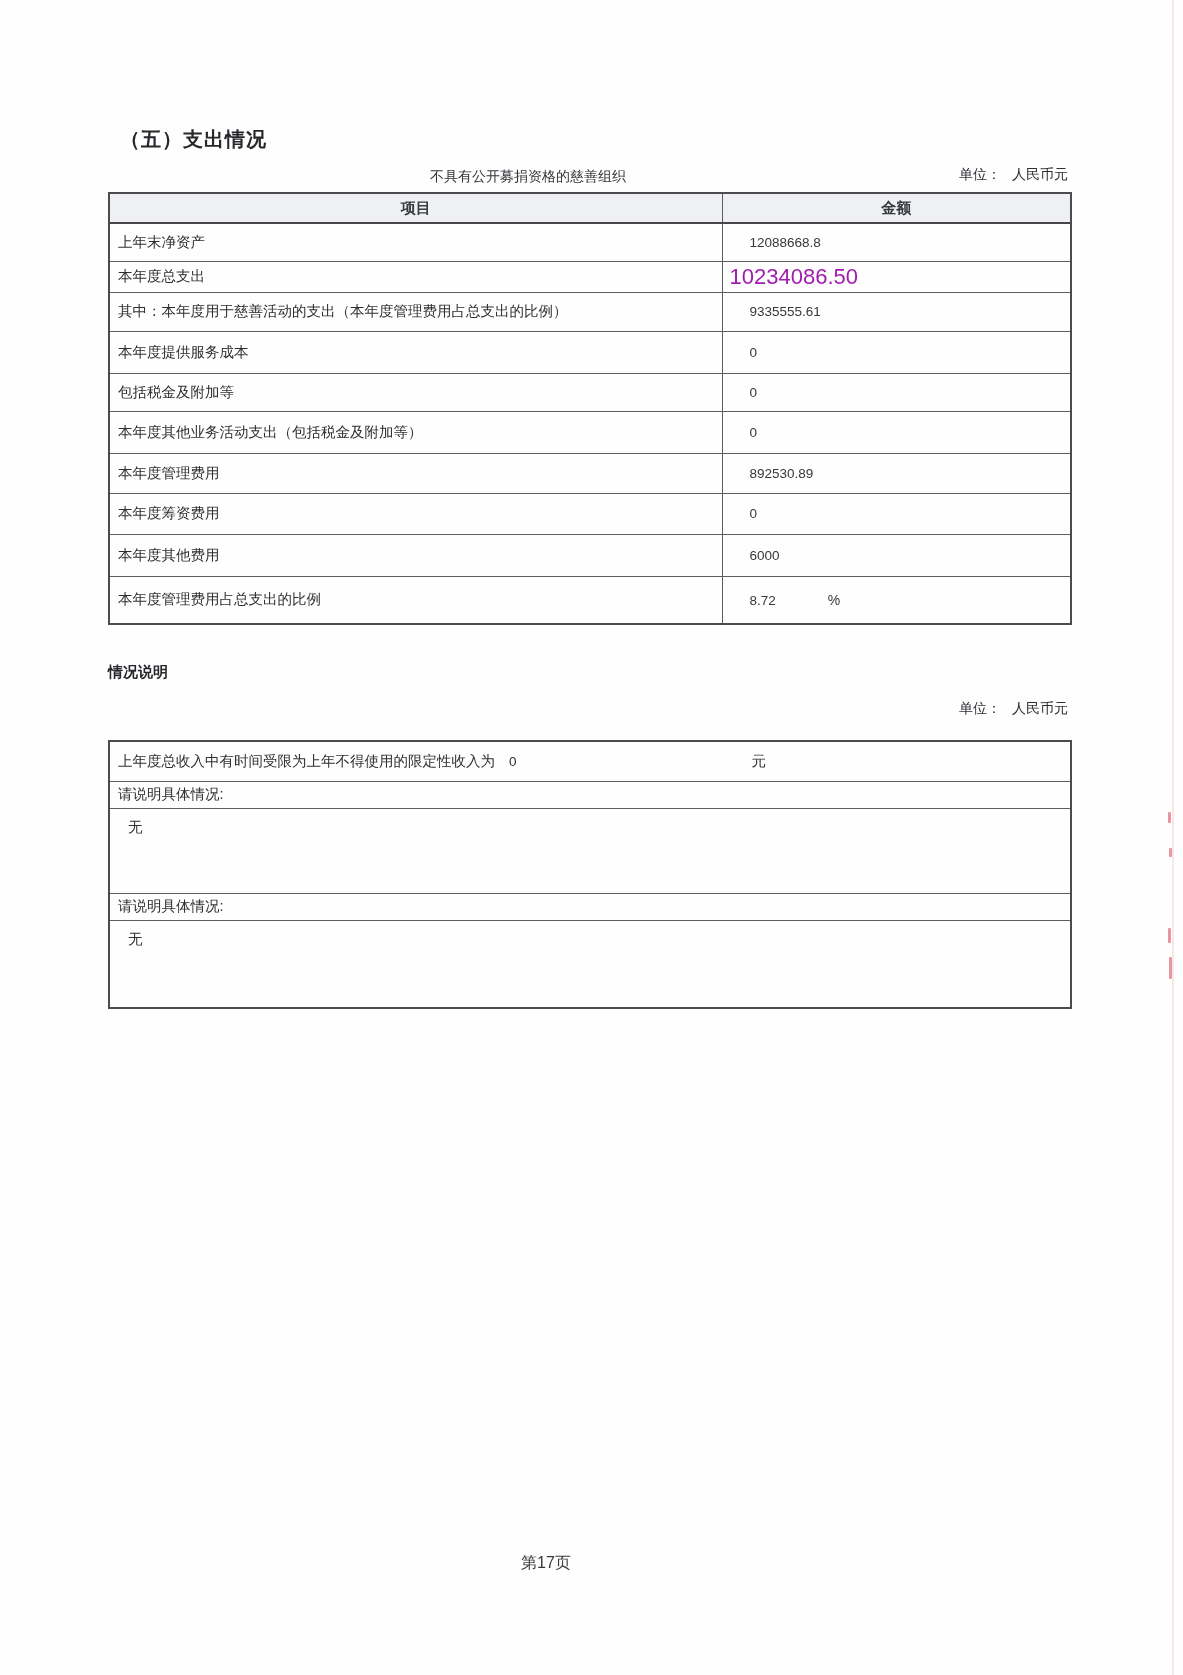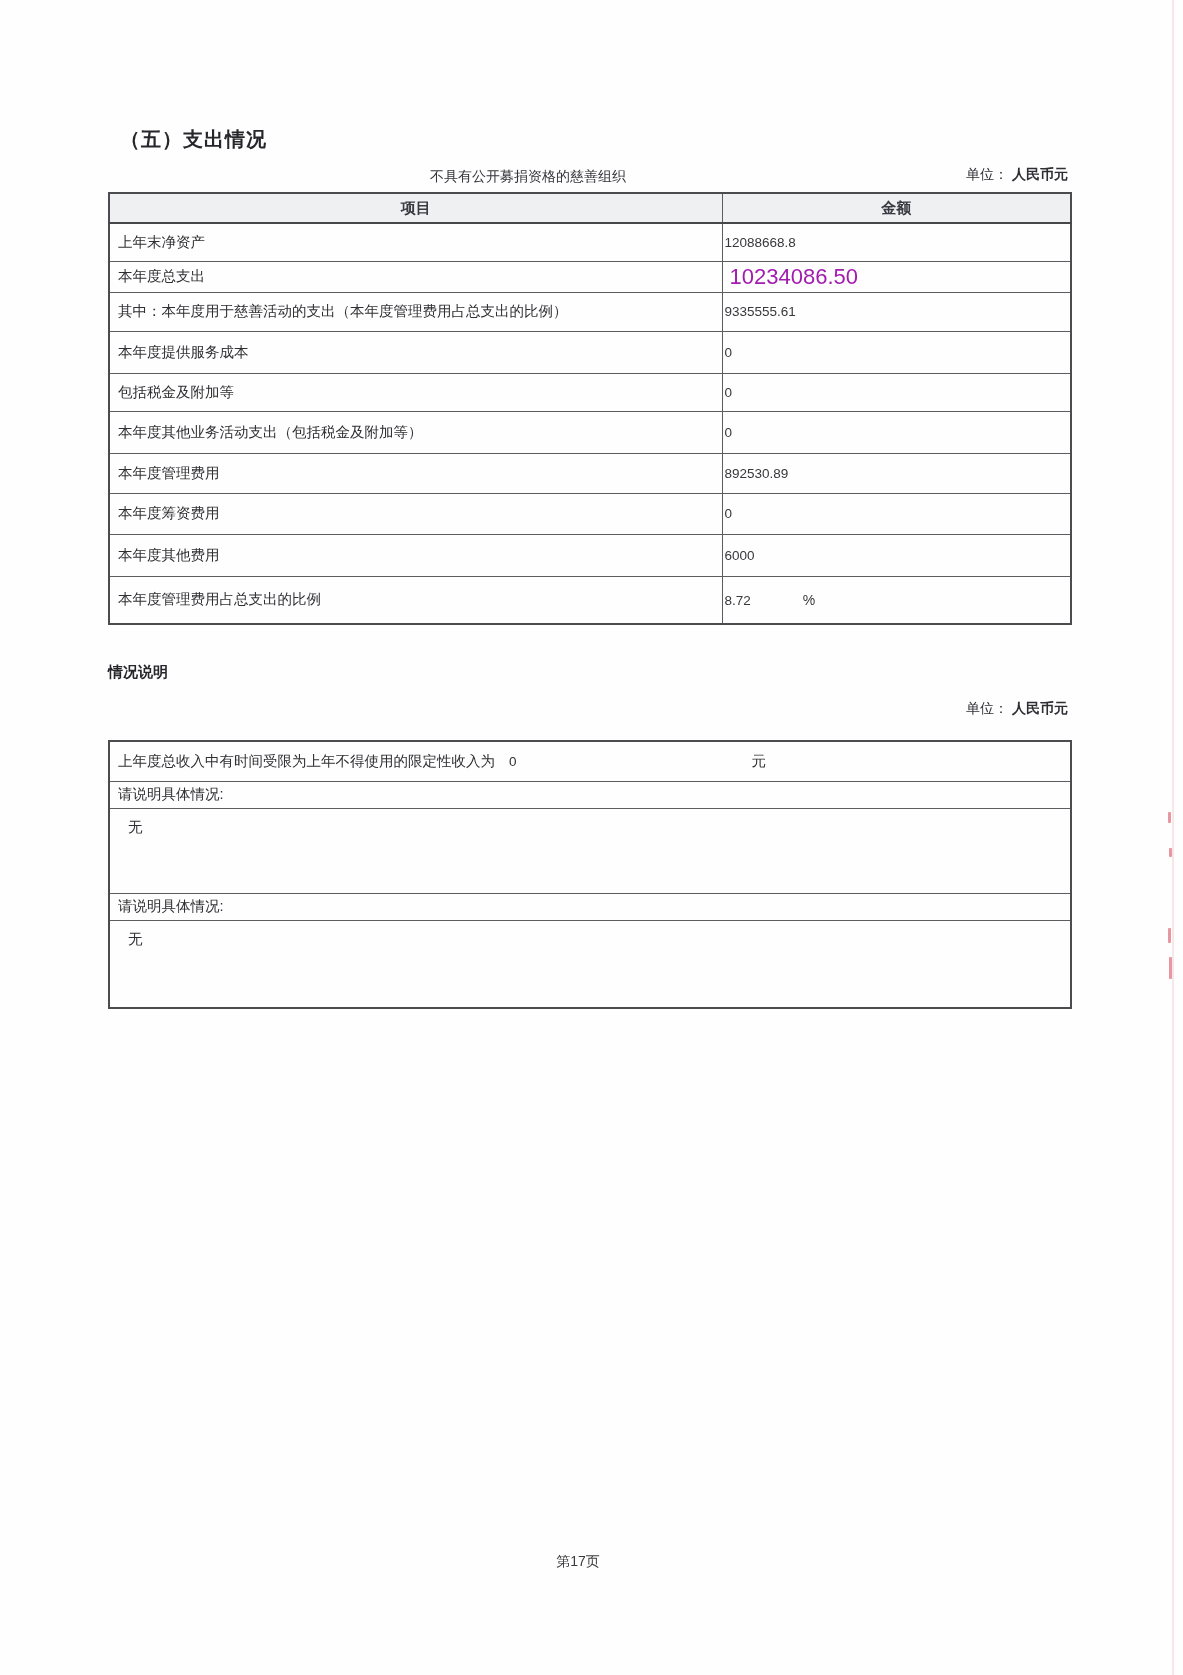--- a/index.html
+++ b/index.html
@@ -15,56 +15,56 @@
     position:absolute;top:126px;left:4px;
     font-size:20px;font-weight:bold;color:#26262b;letter-spacing:1px;margin-left:8px;
   }
   .subtitle{
     position:absolute;top:168px;left:322px;
     font-size:14px;color:#33333a;
   }
   .unit-line{
     position:absolute;right:2px;font-size:14px;color:#2e2e34;white-space:nowrap;
   }
-  .unit-line .uv{font-weight:bold;margin-left:4px;}
+  .unit-line .uv{font-weight:normal;margin-left:11px;}
   .u1{top:166px;}
   .u2{top:700px;}
   table{
     border-collapse:collapse;table-layout:fixed;
     position:absolute;left:0;width:962px;
     font-size:14.5px;color:#2f2f33;
   }
   .t1{top:192px;}
   .t2{top:740px;}
   .t1 td,.t1 th,.t2 td{border:1px solid #5d5d60;}
   .t1,.t2{border:2px solid #4c4c50;}
   .t1 th{
     background:#eff0f2;
     font-size:15px;font-weight:bold;color:#3a3a42;
     border-bottom:2px solid #47474b;
     padding:4px 0;text-align:center;
   }
   .c-item{padding:2px 6px 2px 8px;vertical-align:middle;}
-  .c-amt{padding:2px 4px 2px 2px;vertical-align:middle;font-size:13.5px;color:#38383c;white-space:nowrap;}
+  .c-amt{padding:2px 4px 2px 27px;vertical-align:middle;font-size:13.5px;color:#38383c;white-space:nowrap;}
   .c-amt.big{font-size:22px;padding-left:7px;color:#a21caf;}
   .c-amt .sfx{margin-left:52px;font-size:14px;}
   .c-amt .v2{margin-left:12px;}
   .c-amt .sfx2{margin-left:40px;font-size:14px;}
   .note-label{
     position:absolute;top:663px;left:0;
     font-size:15px;font-weight:bold;color:#26262b;
   }
   .t2 td{padding:2px 6px 2px 8px;vertical-align:middle;}
   .t2 td.detail{vertical-align:top;padding:9px 6px 2px 18px;}
   .t2 .zero{margin-left:14px;font-size:13.5px;}
   .t2 .yuan1{margin-left:235px;}
   .t2 .yuan2{margin-left:62px;}
   .footer{
     position:absolute;top:1553px;left:0;width:1092px;
-    text-align:center;font-size:14px;color:#3a3a3e;margin-left:32px;
+    text-align:center;font-size:16px;color:#3a3a3e;
   }
   
   .scan-streak{position:absolute;left:1172px;top:0;width:2px;height:1675px;background:rgba(226,150,160,0.22);}
   .scan-dash{position:absolute;width:3px;background:rgba(214,64,80,0.55);border-radius:1px;}
   .d1{left:1168px;top:812px;height:11px;}
   .d2{left:1169px;top:848px;height:9px;}
   .d3{left:1168px;top:928px;height:15px;}
   .d4{left:1169px;top:957px;height:22px;}
 </style>
 </head>

